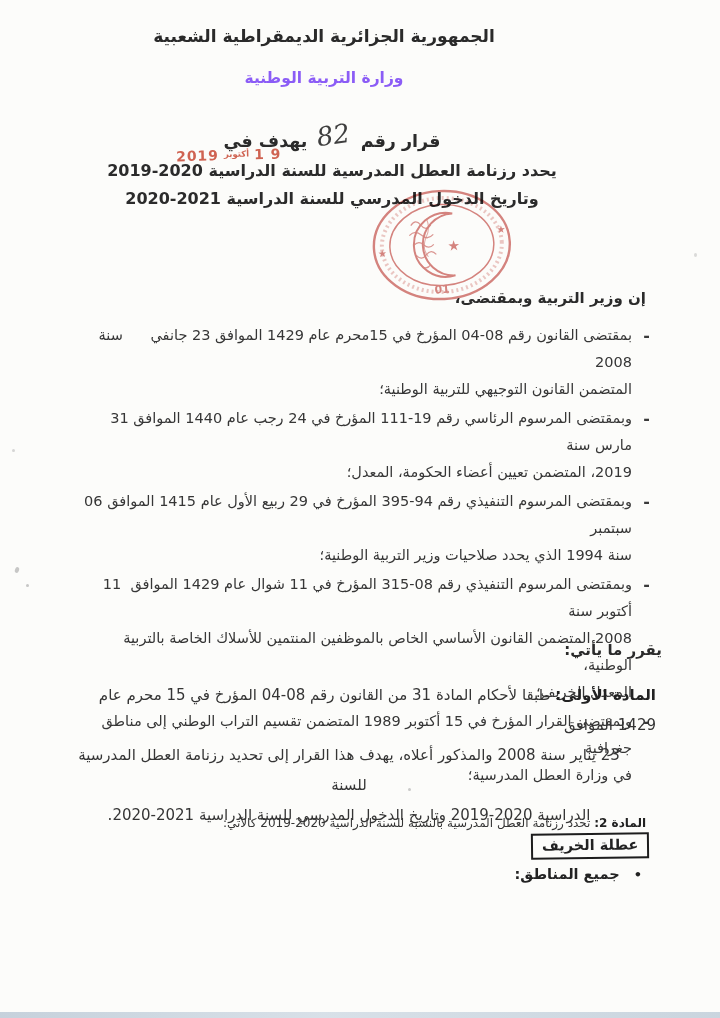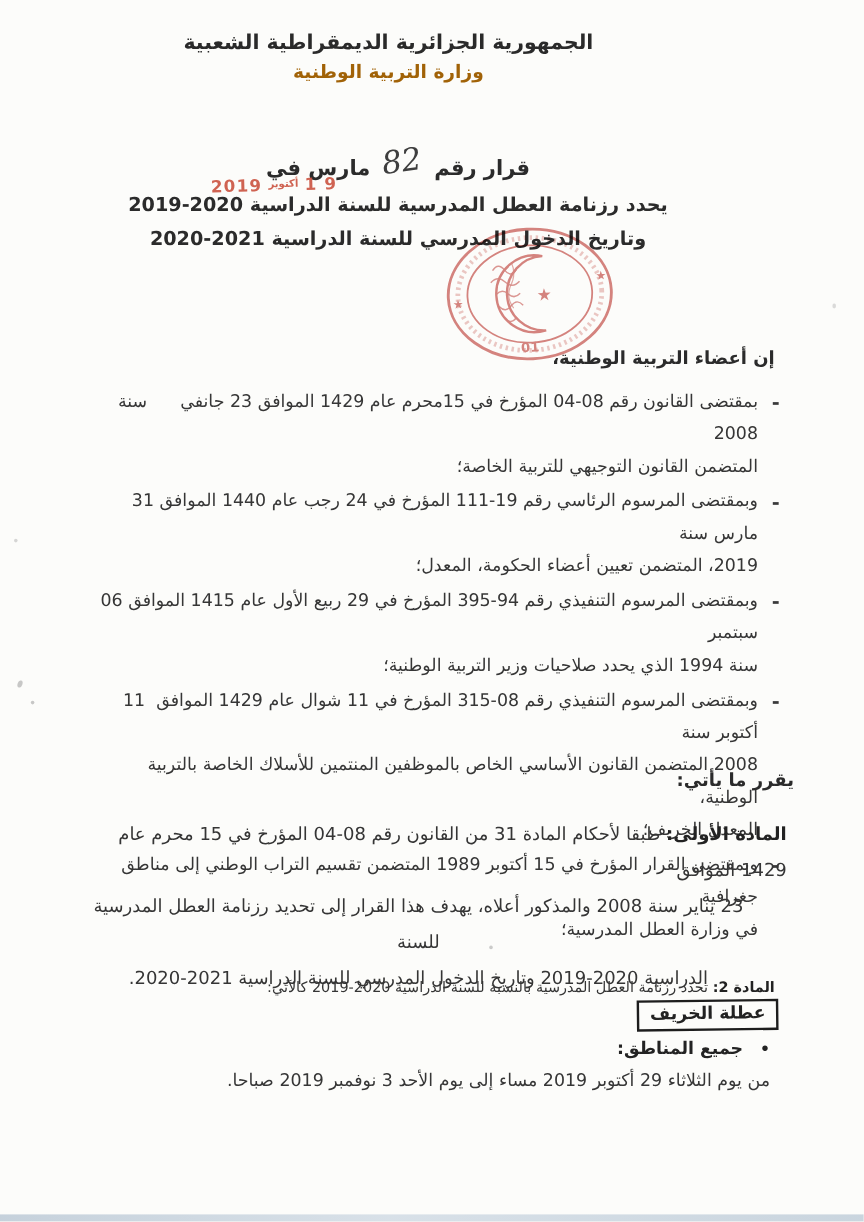--- a/index.html
+++ b/index.html
@@ -6,21 +6,21 @@
   .page{
     position:relative;width:720px;height:1018px;margin:0 auto;
     background:#fcfcfa;overflow:hidden;
     font-family:"DejaVu Sans","Liberation Sans",sans-serif;
     color:#343434;direction:rtl;
   }
   .abs{position:absolute;}
   
   .hdr{top:26px;left:0;width:648px;text-align:center;}
   .hdr-l1{font-size:17px;font-weight:700;color:#2a2a2a;letter-spacing:.2px;}
-  .hdr-l2{font-size:15.5px;font-weight:700;color:#a16207;margin-top:5px;}
+  .hdr-l2{font-size:15.5px;font-weight:700;color:#8b5cf6;margin-top:23px;}
   
   .title-block{top:131px;left:0;width:720px;text-align:center;transform:translateX(-28px);}
   .t1{font-size:17.5px;font-weight:700;color:#2b2b2b;}
   .handnum{
     display:inline-block;font-family:"DejaVu Serif","Liberation Serif",serif;
     font-style:italic;font-size:26px;font-weight:400;color:#3e3e3e;
     transform:rotate(-8deg) translateY(-3px);margin:0 4px;line-height:0;
   }
   .t2{font-size:16px;font-weight:700;color:#2b2b2b;margin-top:10px;}
   .t3{font-size:16px;font-weight:700;color:#2b2b2b;margin-top:9px;}
@@ -76,21 +76,21 @@
 
   <div class="abs hdr">
     <div class="hdr-l1">الجمهورية الجزائرية الديمقراطية الشعبية</div>
     <div class="hdr-l2">وزارة التربية الوطنية</div>
   </div>
 
   <div class="abs title-block">
     <div class="t1">
       <span>قرار رقم</span>
       <span class="handnum">82</span>
-      <span>مارس في</span>
+      <span>يهدف في</span>
     </div>
     <div class="t2">يحدد رزنامة العطل المدرسية للسنة الدراسية 2020-2019</div>
     <div class="t3">وتاريخ الدخول المدرسي للسنة الدراسية 2021-2020</div>
   </div>
 
   <div class="abs datestamp">
     <span class="ds-year">2019</span>
     <span class="ds-month">أكتوبر</span>
     <span class="ds-day">1 9</span>
   </div>
@@ -115,27 +115,27 @@
 
       <text x="84" y="63" font-size="14" fill="#d0706b" text-anchor="middle">★</text>
 
       <text x="12" y="66" font-size="10" fill="#d0706b" text-anchor="middle">★</text>
       <text x="132" y="48" font-size="10" fill="#d0706b" text-anchor="middle">★</text>
 
       <text x="70" y="105" font-size="11" font-weight="bold" fill="#d0706b" text-anchor="middle">01</text>
     </svg>
   </div>
 
-  <div class="abs opening">إن أعضاء التربية الوطنية،</div>
+  <div class="abs opening">إن وزير التربية وبمقتضى،</div>
 
   <div class="abs preamble">
     <div class="pre-item">
       <span class="dash">-</span>
       <div class="pl">بمقتضى القانون رقم 08-04 المؤرخ في 15محرم عام 1429 الموافق 23 جانفي&nbsp;&nbsp;&nbsp;&nbsp;&nbsp; سنة 2008</div>
-      <div class="pl">المتضمن القانون التوجيهي للتربية الخاصة؛</div>
+      <div class="pl">المتضمن القانون التوجيهي للتربية الوطنية؛</div>
     </div>
     <div class="pre-item">
       <span class="dash">-</span>
       <div class="pl">وبمقتضى المرسوم الرئاسي رقم 19-111 المؤرخ في 24 رجب عام 1440 الموافق 31 مارس سنة</div>
       <div class="pl">2019، المتضمن تعيين أعضاء الحكومة، المعدل؛</div>
     </div>
     <div class="pre-item">
       <span class="dash">-</span>
       <div class="pl">وبمقتضى المرسوم التنفيذي رقم 94-395 المؤرخ في 29 ربيع الأول عام 1415 الموافق 06 سبتمبر</div>
       <div class="pl">سنة 1994 الذي يحدد صلاحيات وزير التربية الوطنية؛</div>
@@ -169,21 +169,20 @@
     <span>تحدد رزنامة العطل المدرسية بالنسبة للسنة الدراسية 2020-2019 كالآتي:</span>
   </div>
 
   <div class="abs season-box">عطلة الخريف</div>
 
   <div class="abs zone-line">
     <span class="zdot">•</span>
     <span>جميع المناطق:</span>
   </div>
 
-  <div class="abs detail-line">من يوم الثلاثاء 29 أكتوبر 2019 مساء إلى يوم الأحد 3 نوفمبر 2019 صباحا.</div>
 
   <div class="abs speck sp1"></div>
   <div class="abs speck sp2"></div>
   <div class="abs speck sp3"></div>
   <div class="abs speck sp4"></div>
   <div class="abs speck sp5"></div>
   <div class="abs bottom-strip"></div>
 
 </div>
 

